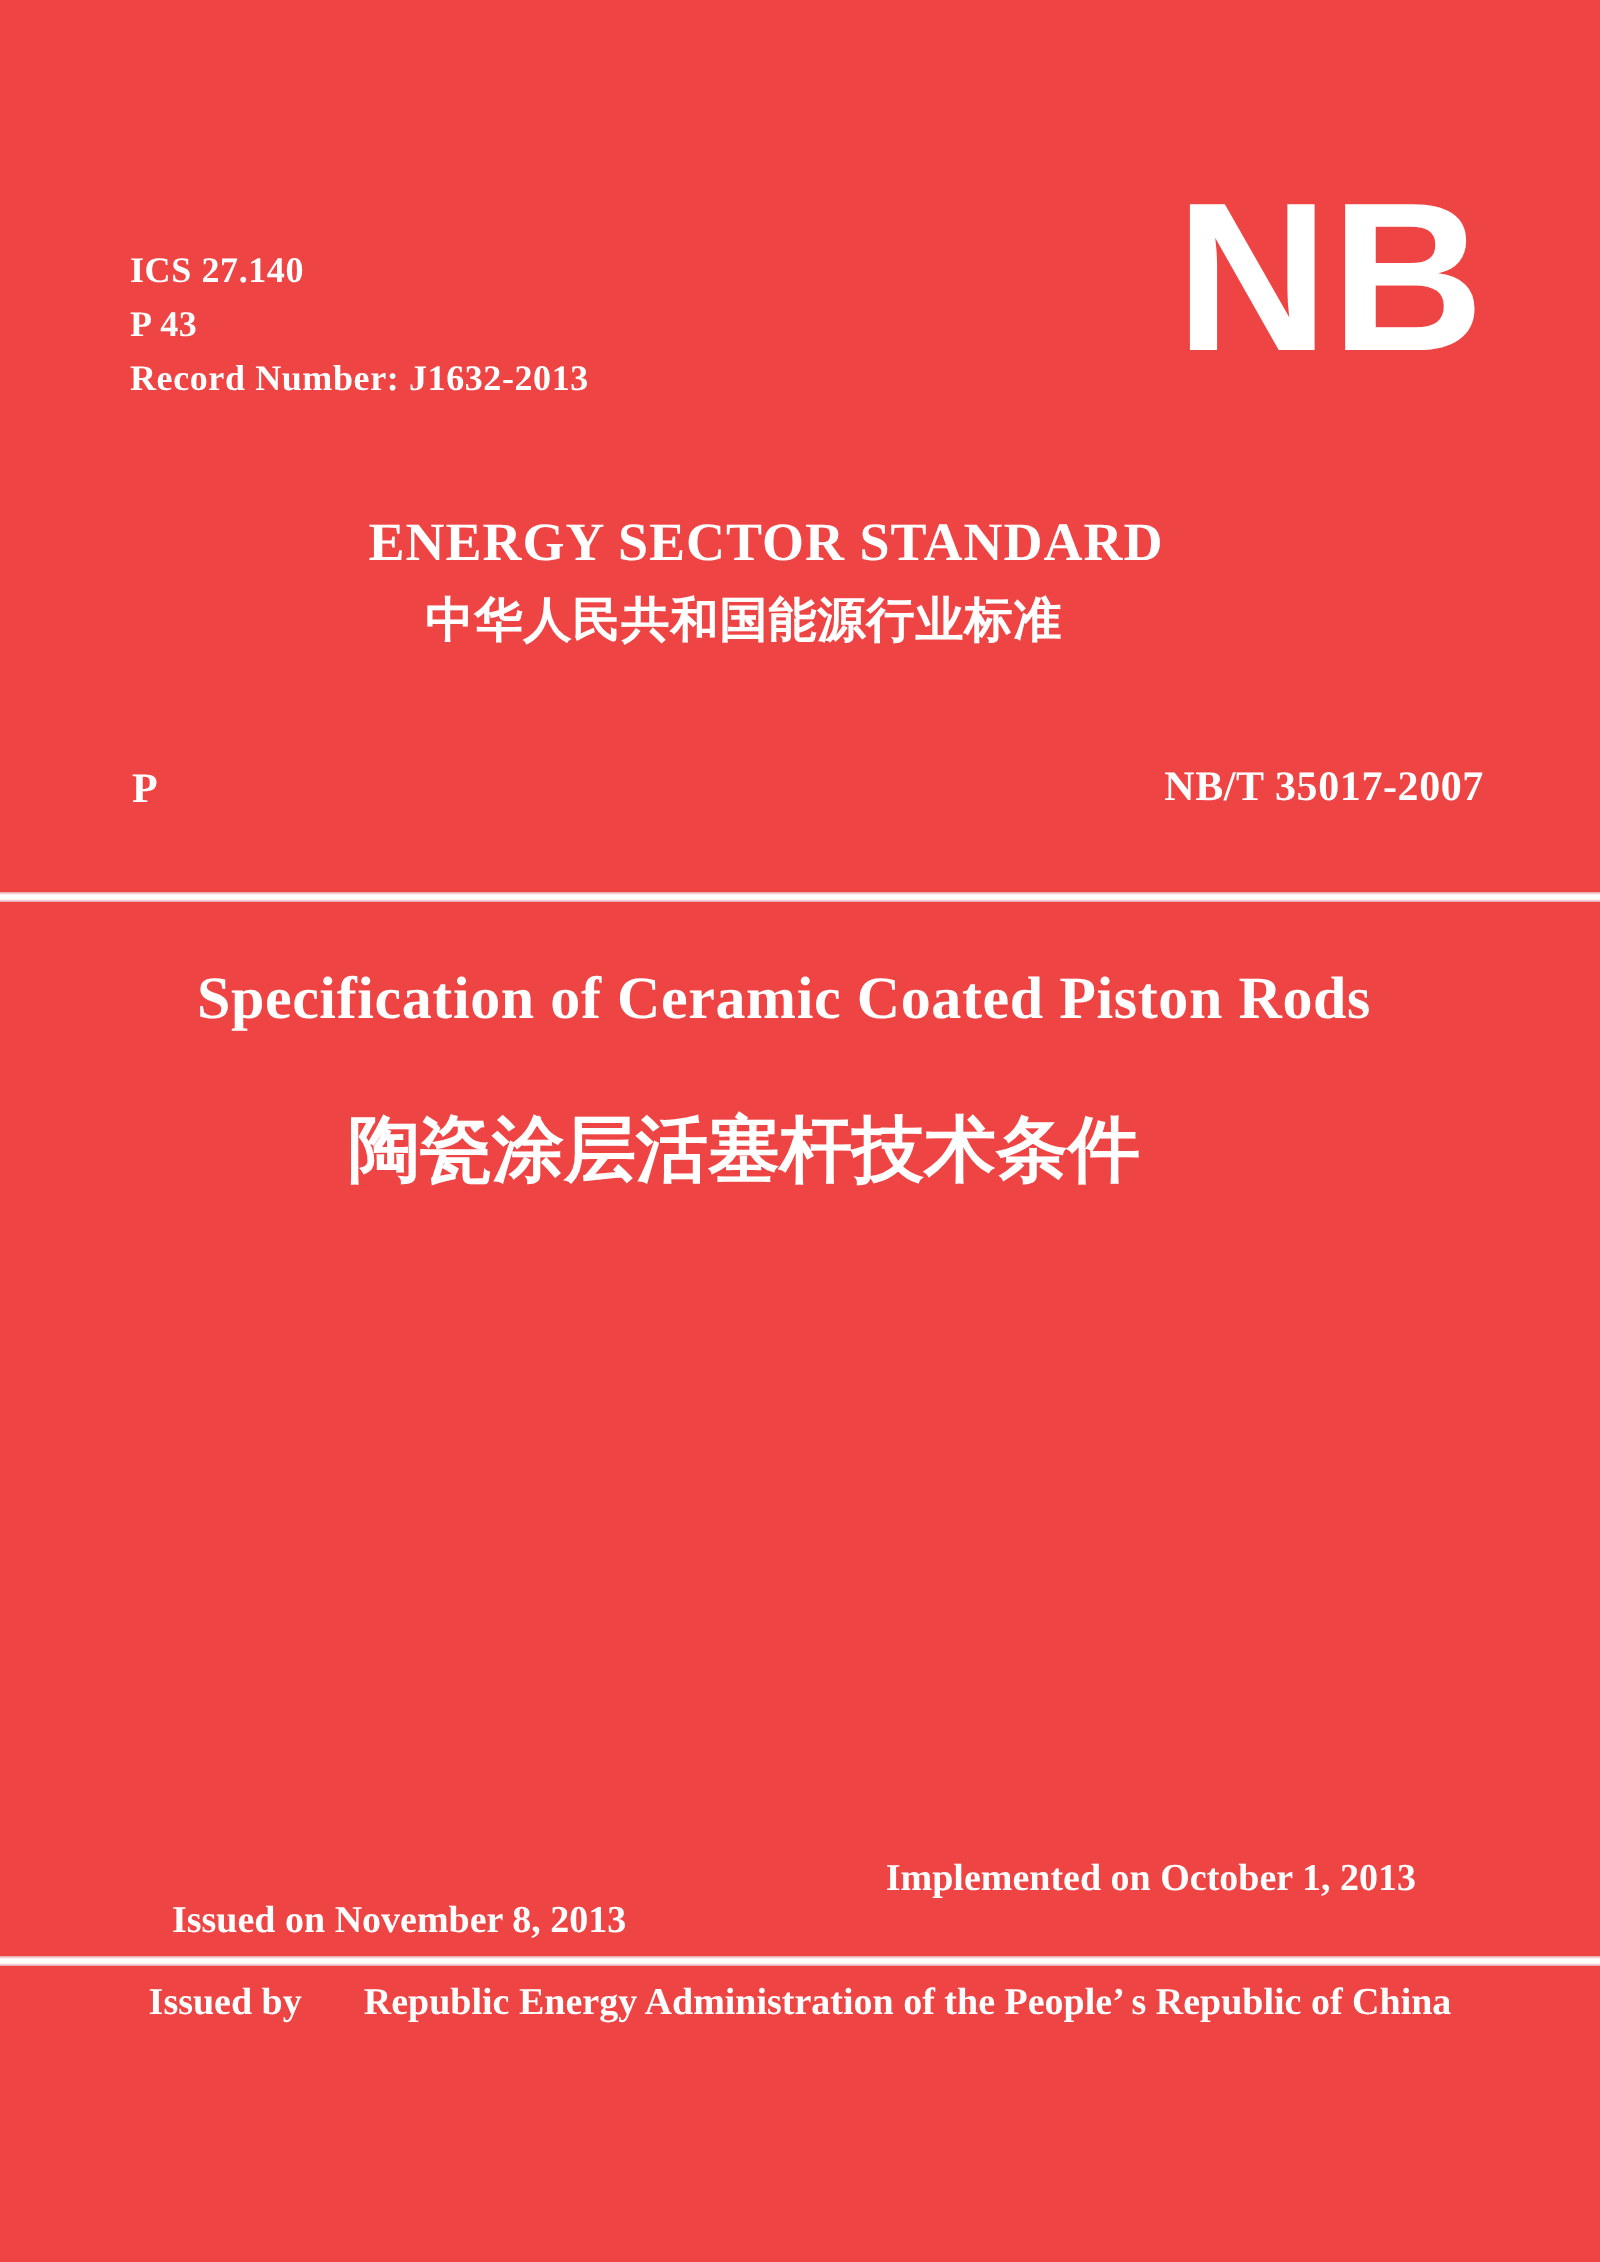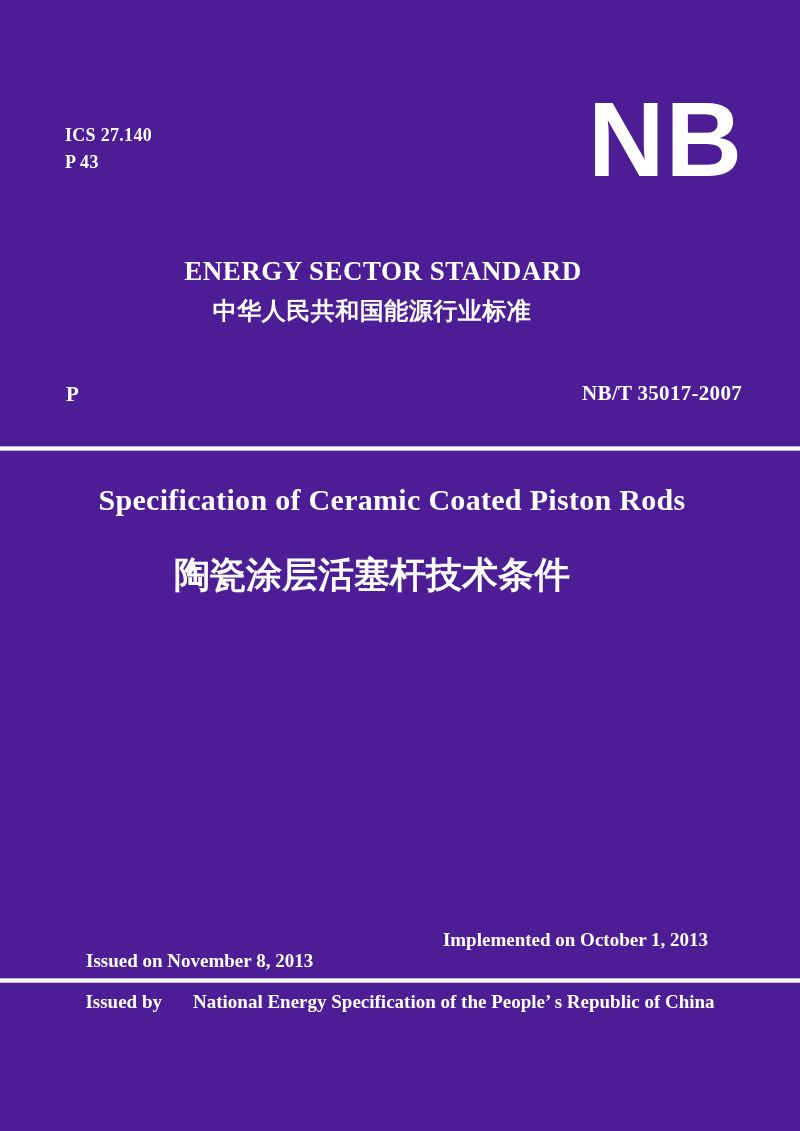--- a/index.html
+++ b/index.html
@@ -142,25 +142,26 @@
     font-size: 19px;
     font-weight: bold;
   }
   .issued-by-row .issuer {
     margin-left: 31px;
   }
 </style>
 </head>
 <body>
 
-<div class="page" style="background: #4c1d95; color: rgb(255, 255, 255);">
+<div class="page" style="background: #ef4444; color: rgb(255, 255, 255);">
 
   <div class="codes">
     <div>ICS 27.140</div>
     <div>P 43</div>
+    <div>Record Number: J1632-2013</div>
   </div>
 
   <div class="nb-logo">NB</div>
 
   <div class="std-heading">
     <div class="en">ENERGY SECTOR STANDARD</div>
     <div class="zh">中华人民共和国能源行业标准</div>
   </div>
 
   <div class="code-left">P</div>
@@ -172,16 +173,16 @@
     <div class="title-en">Specification of Ceramic Coated Piston Rods</div>
     <div class="title-zh">陶瓷涂层活塞杆技术条件</div>
   </div>
 
   <div class="issued-on">Issued on November 8, 2013</div>
   <div class="implemented-on">Implemented on October 1, 2013</div>
 
   <div class="rule rule-bottom"></div>
 
   <div class="issued-by-row">
-    <span>Issued by</span><span class="issuer">National Energy Specification of the People’ s Republic of China</span>
+    <span>Issued by</span><span class="issuer">Republic Energy Administration of the People’ s Republic of China</span>
   </div>
 
 </div>
 
 </body></html>

